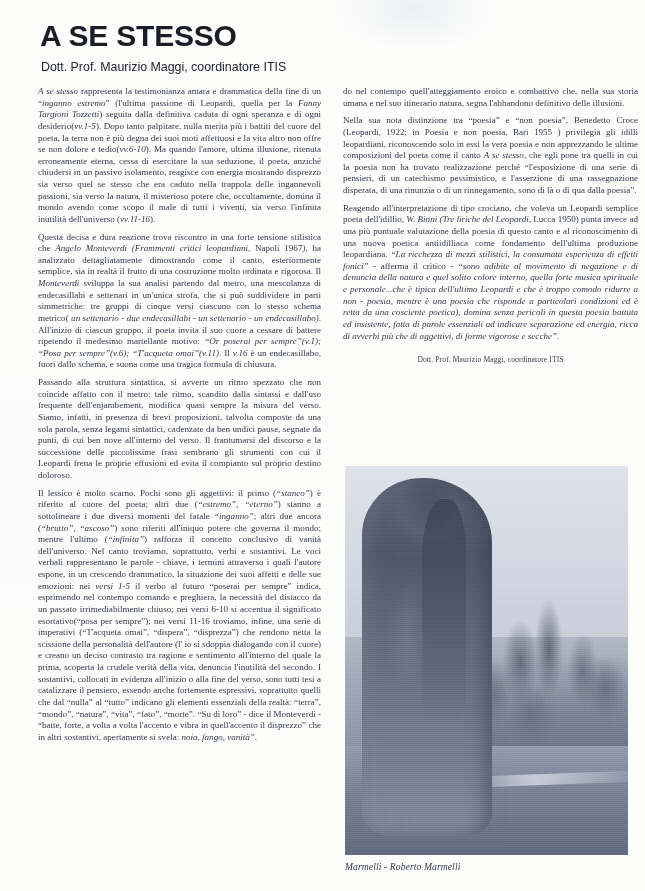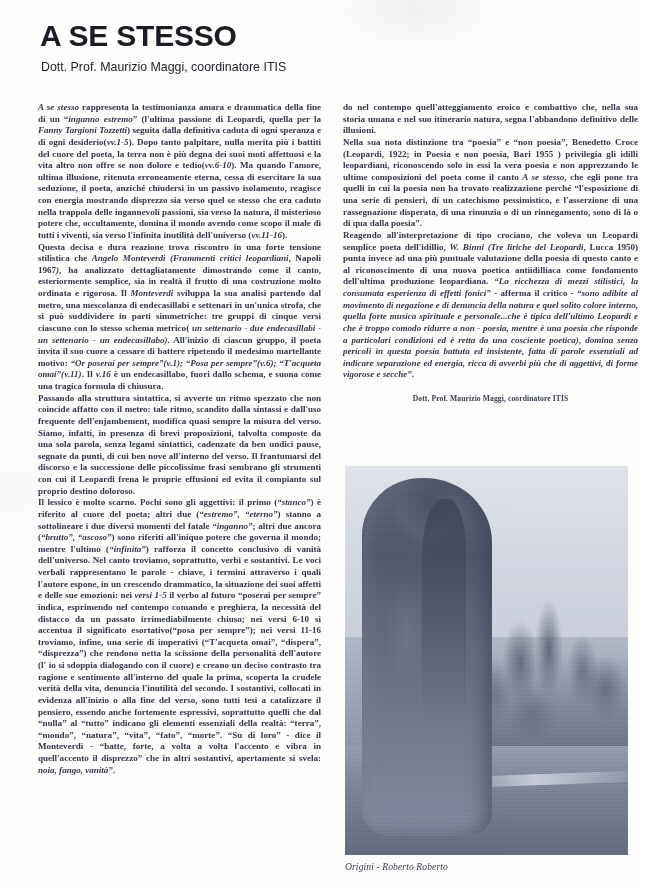--- a/index.html
+++ b/index.html
@@ -52,42 +52,41 @@
   
   .columns {
     position: absolute;
     top: 86px;
     left: 38px;
     width: 600px;
     height: 800px;
   }
   .col {
     position: absolute;
-    top: 16px;
-    font-weight: bold;
+    top: 0;
   }
   .col-left {
     left: 0;
     width: 283px;
   }
   .col-right {
     left: 305px;
     width: 295px;
   }
   .col p {
     margin: 0;
     text-align: justify;
     font-size: 9.05px;
     line-height: 11.62px;
     color: #32384a;
     hyphens: manual;
     text-justify: inter-word;
   }
   .col p + p {
-    margin-top: 0px;
+    margin-top: 6px;
   }
   i, em { font-style: italic; }
 
   
   .byline {
     margin-top: 13px;
     text-align: center;
     font-size: 7.6px;
     color: #3a4050;
     font-style: normal;
@@ -235,15 +234,15 @@
     <div class="photo">
       <div class="ph-sky"></div>
       <div class="ph-trees"></div>
       <div class="ph-ground"></div>
       <div class="ph-statue"></div>
       <div class="ph-tint"></div>
       <div class="ph-grain"></div>
     </div>
   </div>
 
-  <div class="photo-caption">Origini - Roberto Roberto</div>
+  <div class="photo-caption">Marmelli - Roberto Marmelli</div>
 
 </div>
 
 </body></html>

